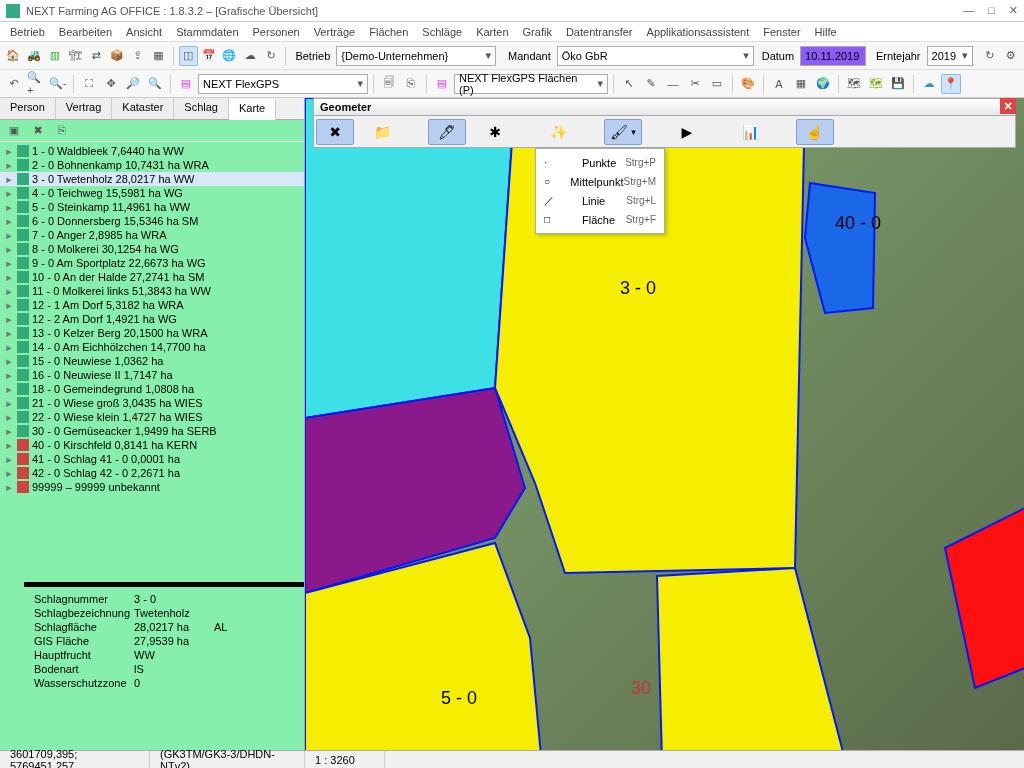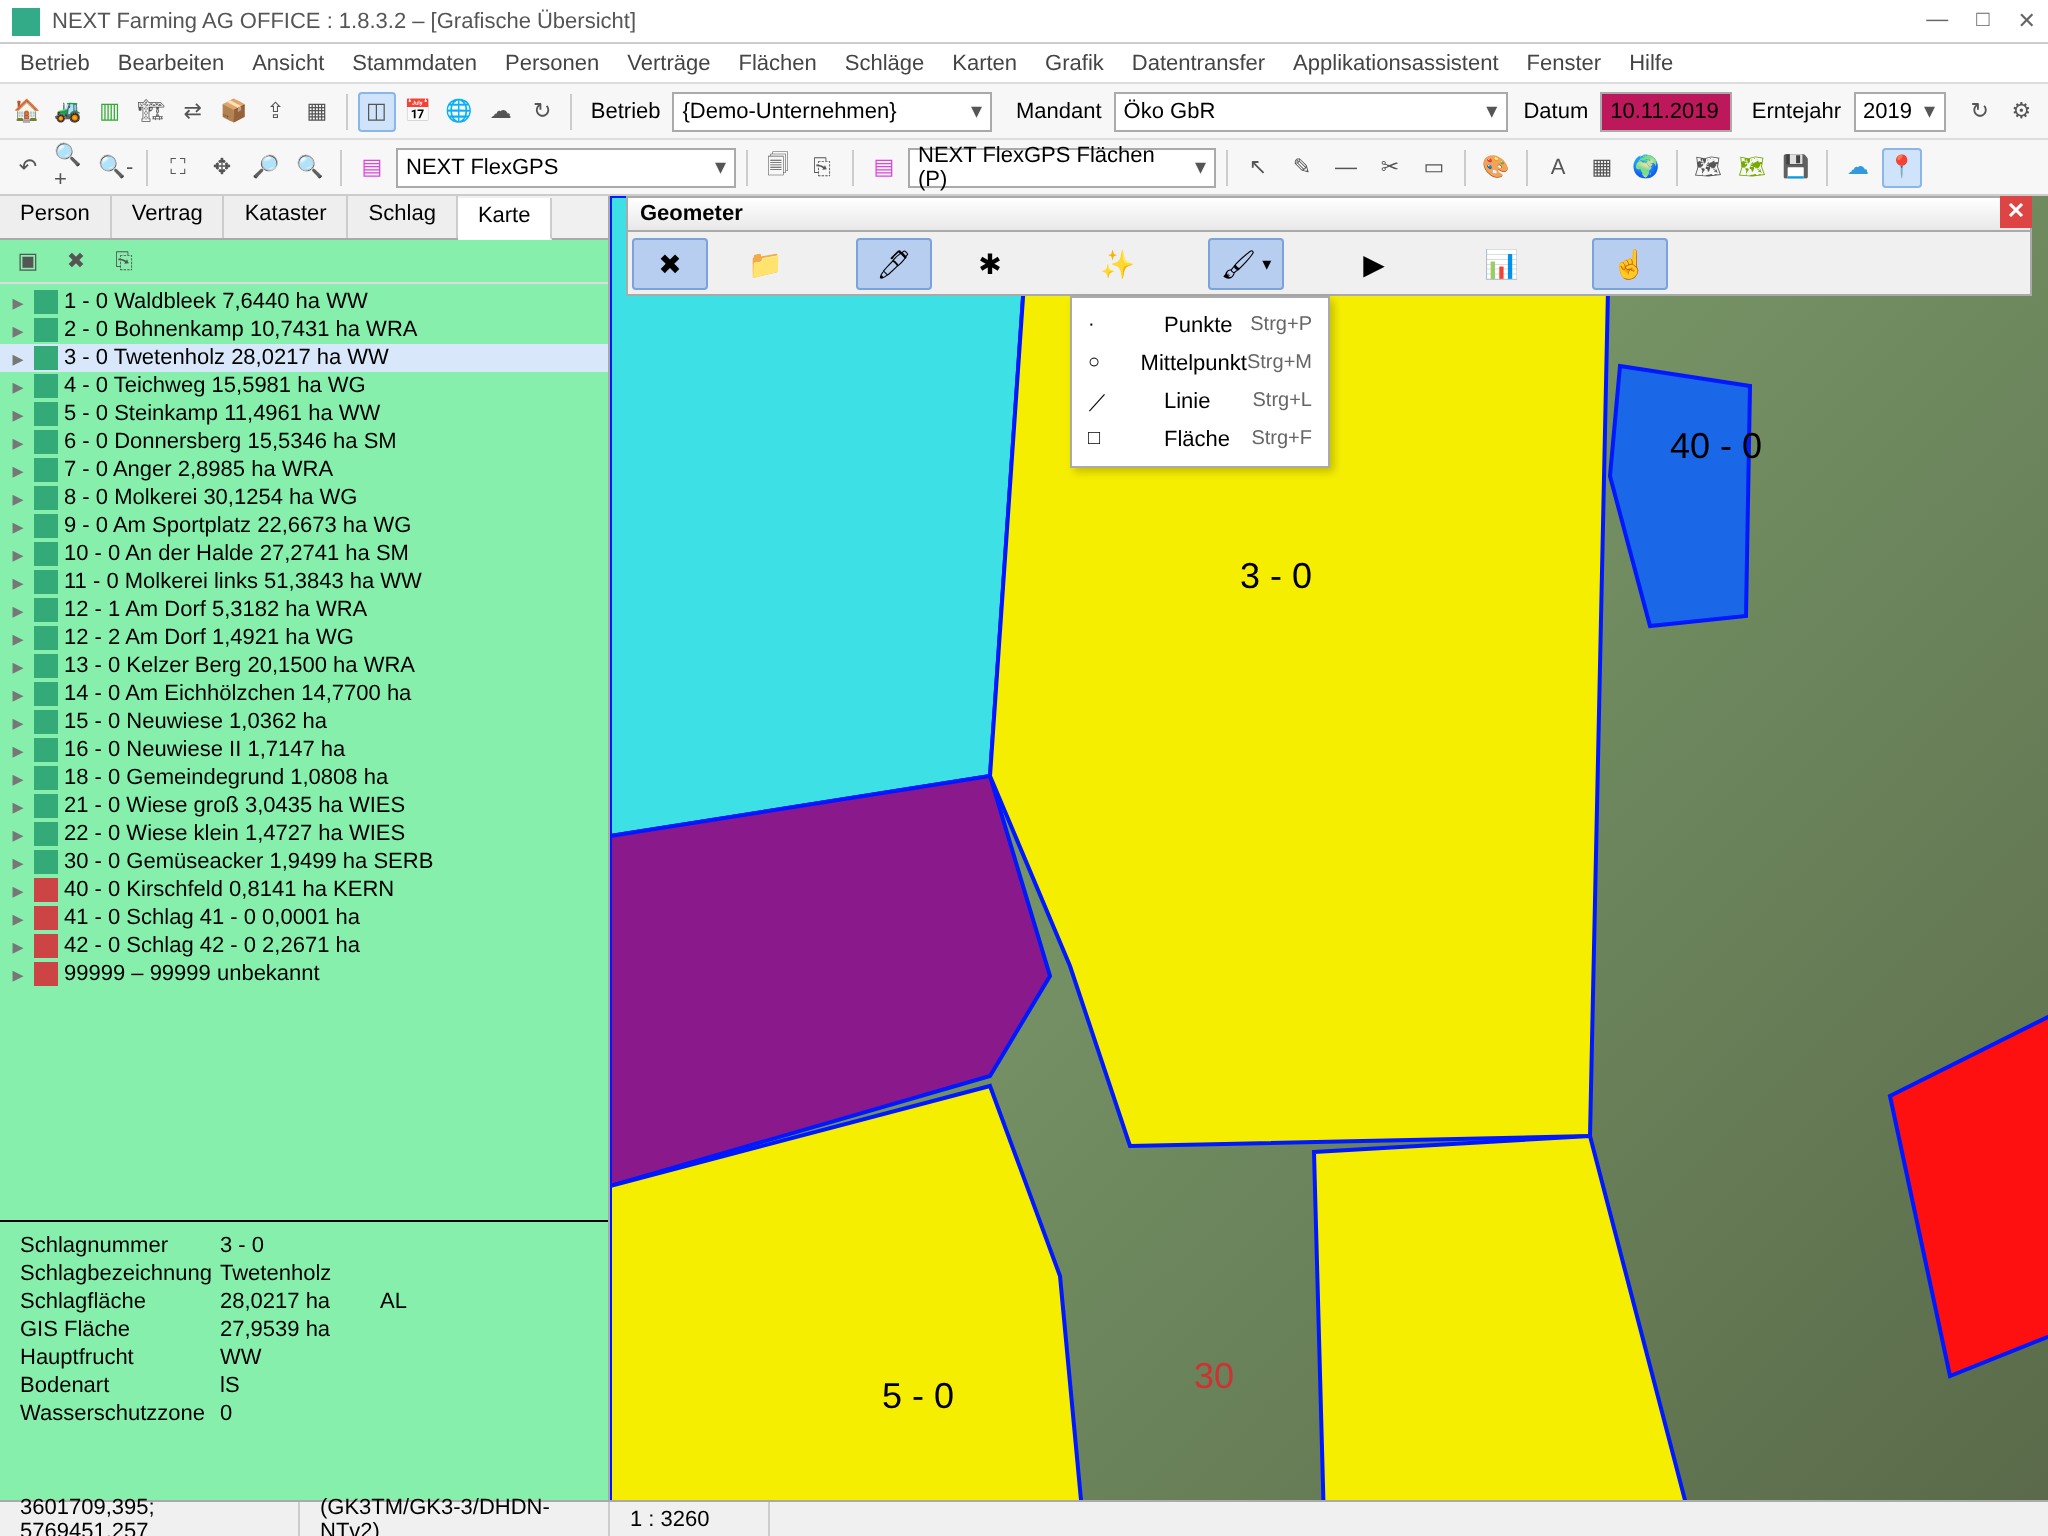--- a/index.html
+++ b/index.html
@@ -25,41 +25,41 @@
 .mini-tb { height: 22px; border-bottom: 1px solid #ddd; display: flex; align-items: center; padding: 0 4px; gap: 4px; }
 .tree { flex: 1; overflow: auto; padding: 2px 0; }
 .tree-item { display: flex; align-items: center; height: 14px; padding: 0 4px; white-space: nowrap; cursor: pointer; }
 .tree-item.sel { background: #d8e8fa; }
 .tree-item .exp { width: 10px; text-align: center; color: #777; }
 .tree-item .ico { width: 12px; height: 12px; background: #3a7; margin: 0 3px; font-size: 8px; text-align:center; color:#fff; }
 .tree-item .ico.red { background: #c44; }
 .legend-tabs { height: 20px; display: flex; background: #f0f0f0; border-top: 1px solid #aaa; }
 .legend-tab { padding: 2px 10px; border-right: 1px solid #ccc; cursor: pointer; }
 .legend-tab.active { background: #fff; }
-.details { height: 140px; border-top: 1px solid #000000; padding: 6px 10px; }
+.details { height: 168px; border-top: 5px solid #000000; padding: 6px 10px; margin-left: 24px; }
 .details .row { display: flex; height: 14px; }
 .details .lbl { width: 100px; }
 .details .val { width: 80px; }
 .map-area { flex: 1; position: relative; background: linear-gradient(135deg, #6a8a5a 0%, #7a9a6a 30%, #5a6a4a 100%); overflow: hidden; }
 .geometer { position: absolute; top: 0; left: 8px; right: 8px; height: 50px; }
 .geo-title { height: 18px; background: linear-gradient(#fff,#e8e8e8); border: 1px solid #aaa; display: flex; align-items: center; padding: 0 6px; font-weight: bold; }
 .geo-close { position: absolute; right: 0; top: 0; width: 16px; height: 16px; background: #d44; color: #fff; text-align: center; line-height: 16px; cursor: pointer; }
 .geo-tb { height: 32px; background: #f0f0f0; border: 1px solid #aaa; border-top: none; display: flex; align-items: center; padding: 0 2px; gap: 10px; position:relative; }
 .geo-btn { width: 38px; height: 26px; border: 1px solid transparent; border-radius: 2px; display: flex; align-items: center; justify-content: center; cursor: pointer; font-size:14px; }
 .geo-btn.active { background: #b8cef0; border-color: #7aa3d8; }
 .geo-menu { position: absolute; top: 50px; left: 222px; width: 130px; background: #fff; border: 1px solid #aaa; box-shadow: 2px 2px 4px rgba(0,0,0,0.2); padding: 4px 0; }
 .geo-menu-item { display: flex; align-items: center; height: 19px; padding: 0 8px; cursor: pointer; }
 .geo-menu-item .mi-ico { width: 18px; font-size:10px; }
 .geo-menu-item .mi-lbl { flex: 1; margin-left: 20px; }
 .geo-menu-item .mi-key { color: #666; font-size: 10px; }
 .f-label { position: absolute; font-size: 18px; color: #000; }
 .statusbar { position: absolute; bottom: 0; left: 0; right: 0; height: 18px; background: #f0f0f0; border-top: 1px solid #aaa; display: flex; align-items: center; }
 .sb-cell { padding: 0 10px; border-right: 1px solid #ccc; height: 100%; display: flex; align-items: center; }
 .license { position:absolute; bottom:0; left:305px; right:0; height:18px; background:#f6ee00; display:flex; align-items:center; justify-content:center; }
-.dateinput { width: 70px; height: 20px; border: 1px solid #aaa; padding: 0 4px; background: #be185d; display:flex; align-items:center; }
+.dateinput { width: 70px; height: 20px; border: 1px solid #aaa; padding: 0 4px; background: #8b5cf6; display:flex; align-items:center; }
 svg.shape { position:absolute; }
 </style>
 </head>
 <body>
 
 <div class="titlebar">
   <div class="app-icon"></div>
   <div class="title">NEXT Farming AG OFFICE : 1.8.3.2 – [Grafische Übersicht]</div>
   <div class="winbtns">
     <span>—</span>
@@ -353,21 +353,21 @@
       <polygon points="210,0 500,0 490,470 260,475 230,385 190,290" fill="#f6ee00" stroke="#0018ff" stroke-width="2"></polygon>
       <polygon points="0,495 190,445 225,540 240,700 0,700" fill="#f6ee00" stroke="#0018ff" stroke-width="2"></polygon>
       <polygon points="352,478 490,470 550,700 358,700" fill="#f6ee00" stroke="#0018ff" stroke-width="2"></polygon>
       <polygon points="505,85 570,95 568,210 520,215 500,140" fill="#1a68e8" stroke="#0018ff" stroke-width="2"></polygon>
       <polygon points="640,450 720,410 720,570 670,590" fill="#ff1010" stroke="#0018ff" stroke-width="2"></polygon>
     </svg>
     <div id="map-labels">
         <div class="f-label" style="left: 315px; top: 180px;">3 - 0</div>
         <div class="f-label" style="left: 530px; top: 115px; color: rgb(0, 0, 0);">40 - 0</div>
         <div class="f-label" style="left: 136px; top: 590px;">5 - 0</div>
-        <div class="f-label" style="left: 292px; top: 580px; color: rgb(204, 51, 51);">30</div>
+        <div class="f-label" style="left: 326px; top: 580px; color: rgb(204, 51, 51);">30</div>
       </div>
 
     <div class="geometer">
       <div class="geo-title">
         <span>Geometer</span>
         <div class="geo-close">✕</div>
       </div>
       <div class="geo-tb">
         <div class="geo-btn active">✖</div>
         <div class="geo-btn">📁</div>

